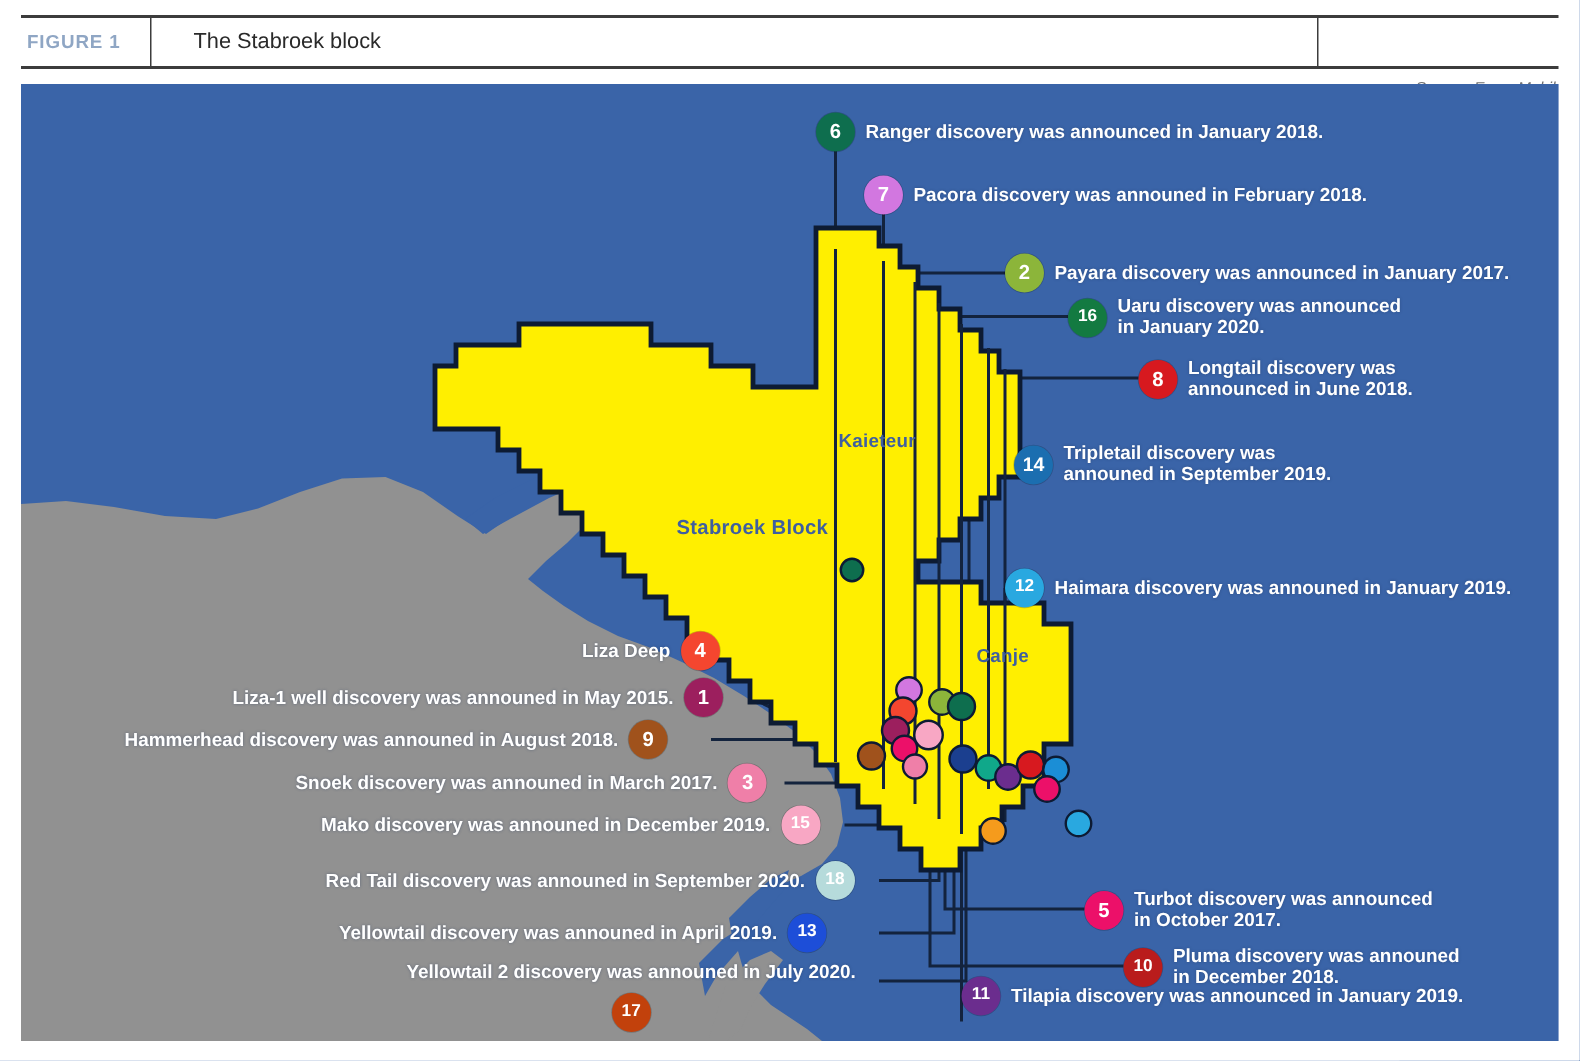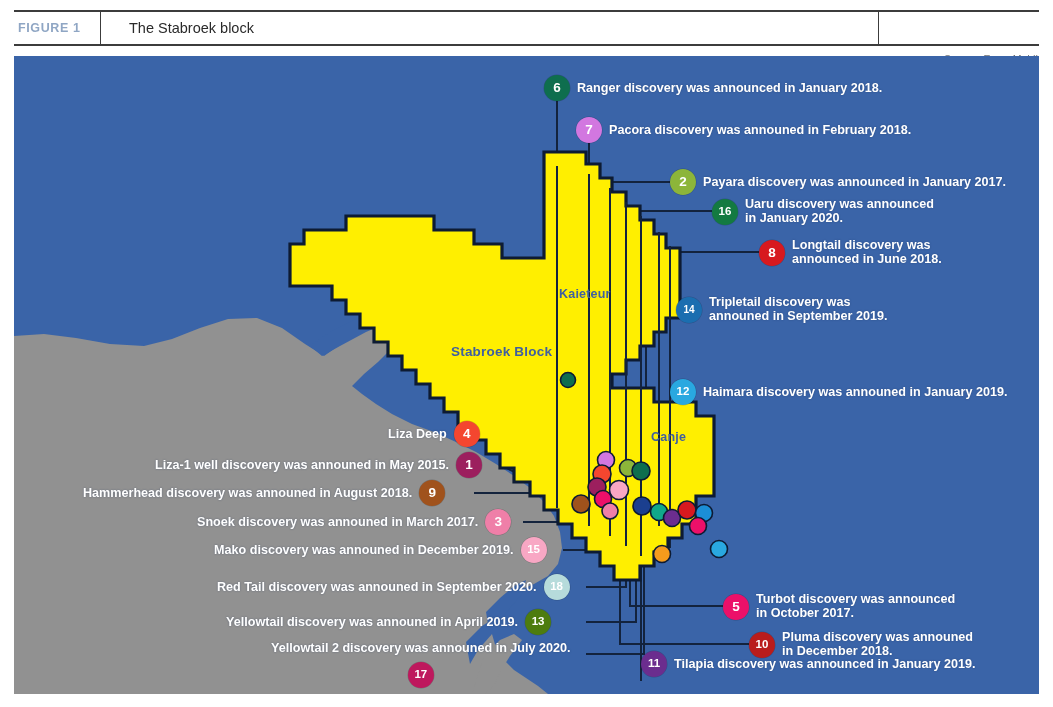--- a/index.html
+++ b/index.html
@@ -229,21 +229,21 @@
 
     <div class="cal rightward" style="left:745px; top:183px;">
       <div class="badge" style="background:#d7191f;">8</div>
       <div class="cal-txt two">
         <div>Longtail discovery was</div>
         <div>announced in June 2018.</div>
       </div>
     </div>
 
     <div class="cal rightward" style="left:662px; top:240px;">
-      <div class="badge" style="background:#1b6eb0;font-size:10px;">14</div>
+      <div class="badge" style="background:#1b6eb0;font-size:13px;">14</div>
       <div class="cal-txt two">
         <div>Tripletail discovery was</div>
         <div>announed in September 2019.</div>
       </div>
     </div>
 
     <div class="cal rightward" style="left:656px; top:323px;text-align:right;">
       <div class="badge" style="background:#29a8e0;font-size:11.5px;">12</div>
       <div class="cal-txt">Haimara discovery was announed in January 2019.</div>
     </div>
@@ -273,26 +273,26 @@
       <div class="badge" style="background:#f8a7c4;color:#ffffff;font-size:11.5px;">15</div>
     </div>
 
     <div class="cal leftward" style="left:203px; top:518px;">
       <div class="cal-txt">Red Tail discovery was announed in September 2020.</div>
       <div class="badge" style="background:#b6dbdb;color:#ffffff;font-size:11.5px;">18</div>
     </div>
 
     <div class="cal leftward" style="left:212px; top:553px;">
       <div class="cal-txt">Yellowtail discovery was announed in April 2019.</div>
-      <div class="badge" style="background:#4d7c0f;font-size:11.5px;">13</div>
+      <div class="badge" style="background:#1d4ed8;font-size:11.5px;">13</div>
     </div>
 
     <div class="cal leftward" style="left:257px; top:585px;flex-direction:column;">
       <div class="cal-txt">Yellowtail 2 discovery was announed in July 2020.</div>
-      <div class="badge" style="background:#be185d;font-size:11.5px;">17</div>
+      <div class="badge" style="background:#c2410c;font-size:11.5px;">17</div>
     </div>
 
     <div class="cal rightward" style="left:709px; top:537px;">
       <div class="badge" style="background:#ec1069;">5</div>
       <div class="cal-txt two">
         <div>Turbot discovery was announced</div>
         <div>in October 2017.</div>
       </div>
     </div>
 

